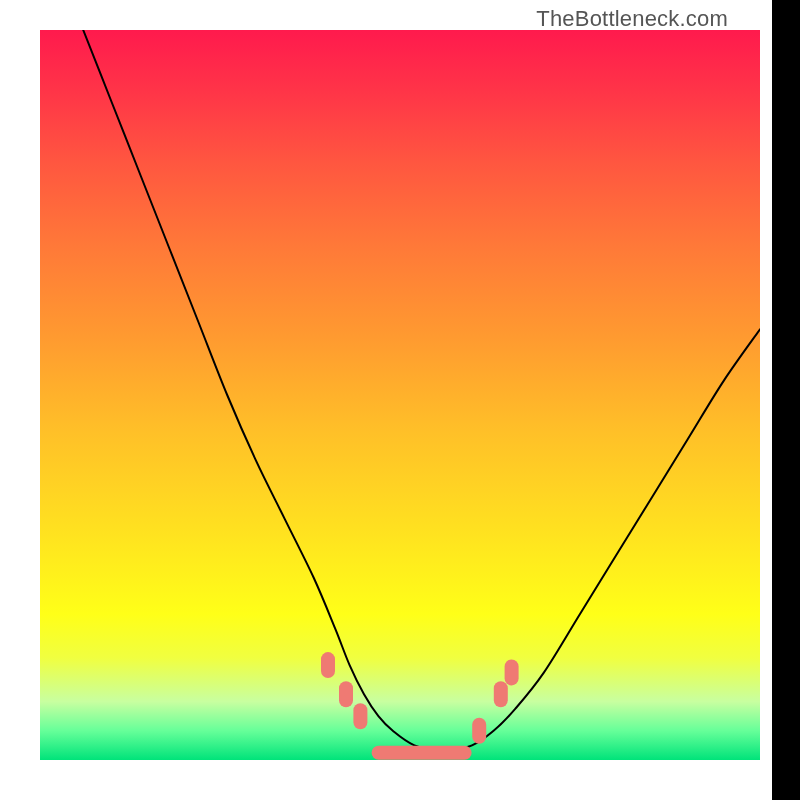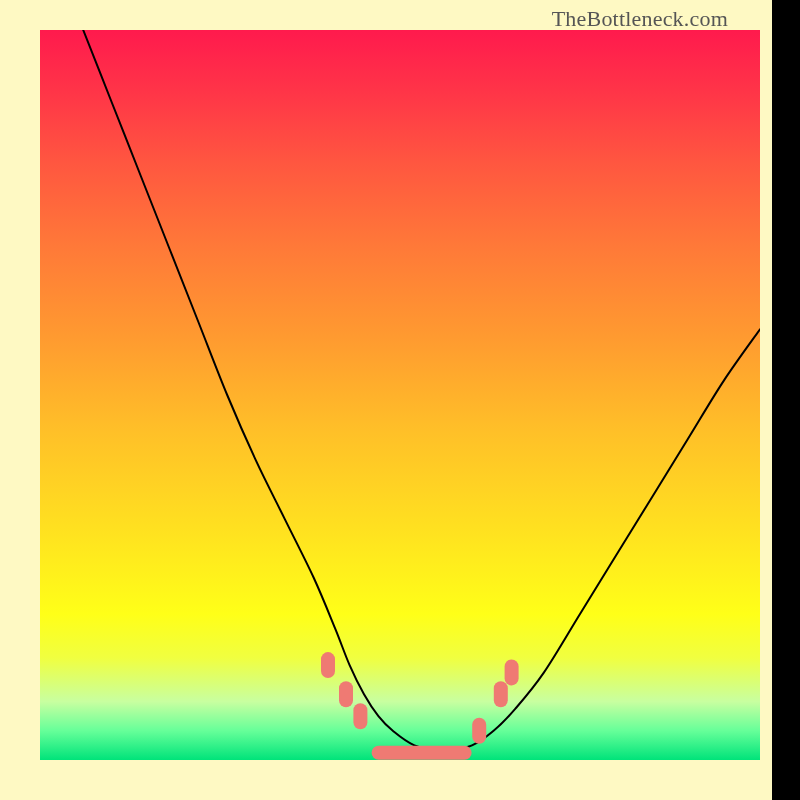--- a/index.html
+++ b/index.html
@@ -8,22 +8,21 @@
     width: 800px;
     height: 800px;
     overflow: hidden;
     background: #000;
     font-family: Arial, Helvetica, sans-serif;
   }
   .frame {
     position: relative;
     width: 772px;
     height: 800px;
-    background: #fef9c3;
-    font-family: Liberation Serif, serif;
+    background: #ffffff;
   }
   .plot-area {
     position: absolute;
     left: 40px;
     top: 30px;
     width: 720px;
     height: 730px;
     
     background: linear-gradient(to bottom,
       #ff1a4d 0%,

